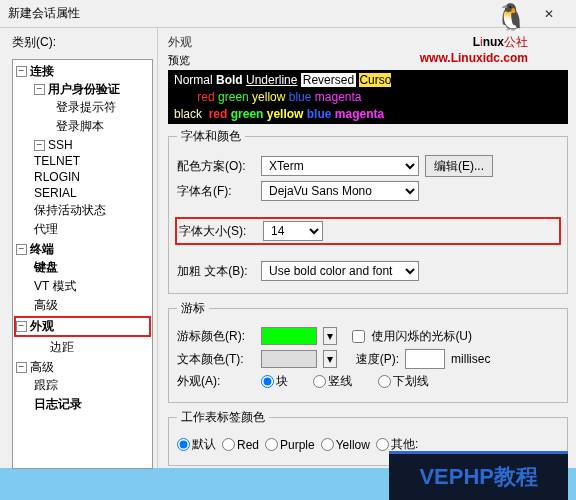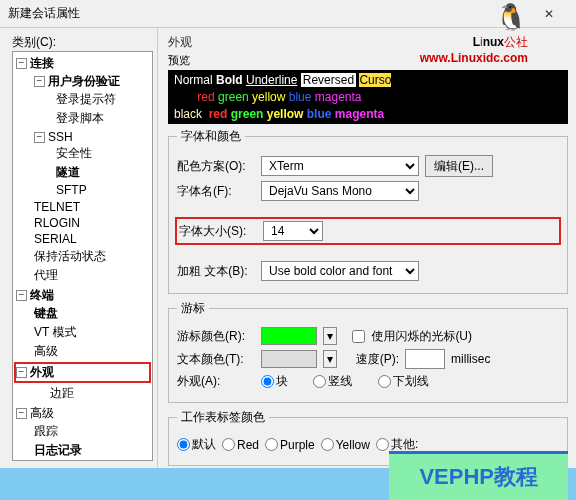--- a/index.html
+++ b/index.html
@@ -9,21 +9,21 @@
 .titlebar .ctrls { display: flex; gap: 0; }
 .titlebar .ctrls span { width: 38px; height: 20px; text-align: center; line-height: 20px; color: #333; }
 .watermark { position: absolute; top: 2px; right: 48px; text-align: right; z-index: 50; pointer-events: none; }
 .watermark .penguin { font-size: 26px; }
 .watermark .lx { font-size: 14px; }
 .watermark .lx b { color: #000; }
 .watermark .lx .r { color: #c00; }
 .watermark .url { font-size: 12px; color: #c00; font-weight: bold; }
 .body { display: flex; height: 440px; background: #f0f0f0; }
 .leftcol { width: 158px; background: #f0f0f0; padding: 6px 4px 4px 12px; border-right: 1px solid #ccc; }
-.cat-label { margin-bottom: 0; }
+.cat-label { margin-bottom: 8px; }
 .tree { background: #fff; border: 1px solid #999; height: 410px; overflow: auto; padding: 2px 1px; }
 .tree ul { list-style: none; }
 .tree li { padding: 1px 0 1px 2px; white-space: nowrap; }
 .tree .toggle { display: inline-block; width: 11px; height: 11px; border: 1px solid #888; text-align: center; line-height: 8px; font-size: 10px; margin-right: 3px; color: #333; vertical-align: middle; }
 .tree ul ul { padding-left: 16px; }
 .tree ul ul ul { padding-left: 20px; }
 .tree .bold { font-weight: bold; }
 .tree .mark { border: 2px solid #d22; padding: 0 6px 0 0; }
 .rightcol { flex: 1; padding: 4px 4px 4px 6px; overflow: hidden; }
 .sect-title { margin: 2px 0 2px 4px; color: #333; }
@@ -41,21 +41,21 @@
 .row { display: flex; align-items: center; margin: 4px 0; gap: 6px; }
 .row .lab { width: 78px; }
 select, input[type=text] { border: 1px solid #888; background: #fff; height: 20px; padding: 0 3px; font-size: 12px; }
 select.wide { width: 158px; }
 button.btn { border: 1px solid #888; background: #e9e9e9; height: 22px; padding: 0 8px; }
 .mark-row { border: 2px solid #d22; padding: 2px; margin: 16px -2px; }
 .swatch { width: 56px; height: 18px; border: 1px solid #888; display: inline-block; background: #0f0; }
 .swatch.gray { background: #ddd; }
 .radio-row { display: flex; align-items: center; gap: 6px; flex-wrap: nowrap; }
 .radio-row label { display: flex; align-items: center; gap: 2px; }
-.vephp { position: absolute; bottom: 0; right: 8px; background: #86efac; color: #2a6bd1; font-size: 22px; font-weight: bold; padding: 8px 30px; border-top: 3px solid #2a6bd1; z-index: 100; }
+.vephp { position: absolute; bottom: 0; right: 8px; background: #0f172a; color: #2a6bd1; font-size: 22px; font-weight: bold; padding: 8px 30px; border-top: 3px solid #2a6bd1; z-index: 100; }
 .speed-in { width: 40px; }
 </style>
 </head>
 <body>
 
 <div class="titlebar">
   <span class="title">新建会话属性</span>
   <div class="ctrls">
     <span>?</span>
     <span>✕</span>
@@ -75,25 +75,20 @@
       <ul>
         <li><span class="toggle">−</span><span class="bold">连接</span>
           <ul>
             <li><span class="toggle">−</span><span class="bold">用户身份验证</span>
               <ul>
                 <li>登录提示符</li>
                 <li>登录脚本</li>
               </ul>
             </li>
             <li><span class="toggle">−</span><span>SSH</span>
-              <ul>
-                <li>安全性</li>
-                <li class="bold">隧道</li>
-                <li>SFTP</li>
-              </ul>
             </li>
             <li>TELNET</li>
             <li>RLOGIN</li>
             <li>SERIAL</li>
             <li>保持活动状态</li>
             <li>代理</li>
           </ul>
         </li>
         <li><span class="toggle">−</span><span class="bold">终端</span>
           <ul>

